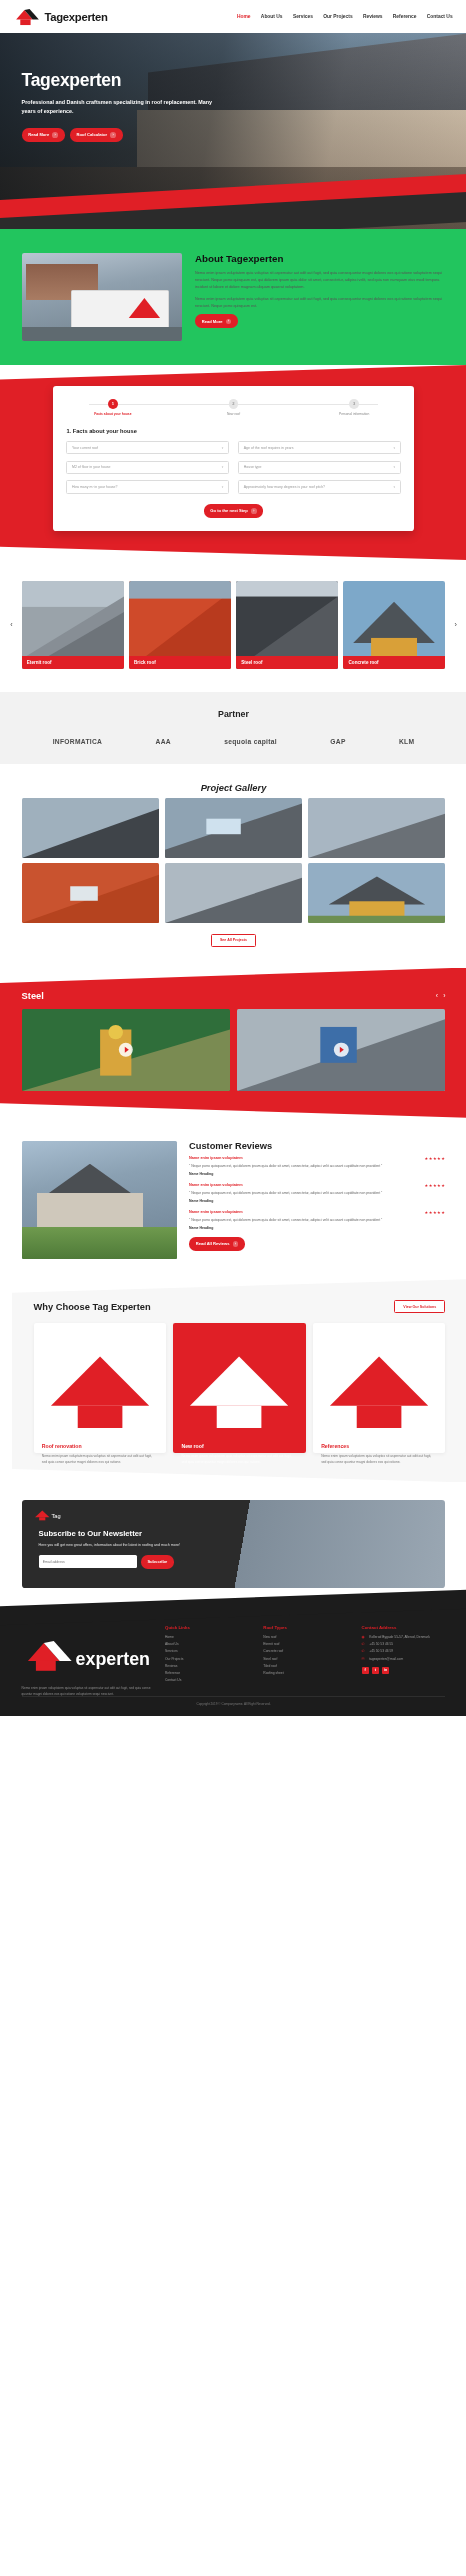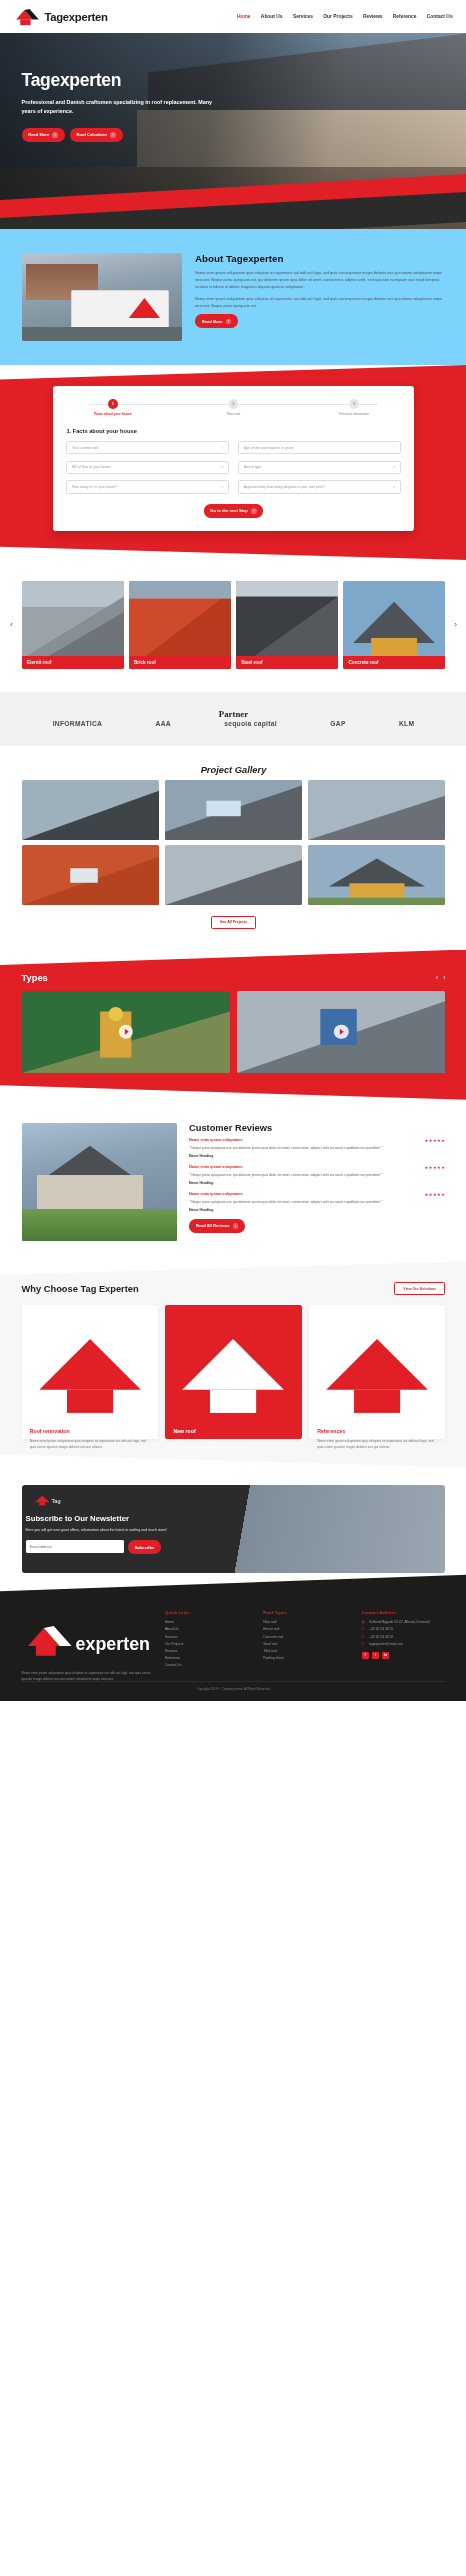--- a/index.html
+++ b/index.html
@@ -86,21 +86,21 @@
   }
   .hero-stripe-dark {
     position: absolute; left: 0; bottom: -18.5px; width: 100%; height: 30px;
     background: #2b2b2b; transform: skewY(-3.2deg); transform-origin: left bottom;
     z-index: 7;
   }
 
   
   .about {
     display: flex; gap: 13.4px; padding: 24px 21.6px 24px 21.6px; align-items: flex-start;
-    background:#7dd3fc;
+    background:#22c55e;
   }
   .about-img {
     width: 160px; height: 88px; border-radius: 2.1px; flex: none;
     background: linear-gradient(170deg,#b9c6d2 0%,#8fa0ae 40%,#6f7f8b 100%);
     position: relative; overflow: hidden;
   }
   .about-img .house {
     position:absolute; left:4.1px; top:11.3px; width:72px; height:36px;
     background: linear-gradient(180deg,#8b5e4a 0%,#a97c63 100%);
   }
@@ -165,21 +165,21 @@
   .arrow {
     position:absolute; top: 50%; transform: translateY(-50%); width: 10.3px; height: 10.3px;
     display:flex; align-items:center; justify-content:center; color:#444; font-size: 7.2px;
     cursor:pointer; background:transparent; border:none;
   }
   .arrow.left { left: 6.2px; }
   .arrow.right { right: 6.2px; }
 
   
   .partner { background:#f2f2f2; padding: 17.5px 0 18.5px; }
-  .partner h2 { text-align:center; font-size: 8.8px; margin-bottom: 1px; font-family: Liberation Serif, serif; }
+  .partner h2 { text-align:center; font-size: 8.8px; margin-bottom: 19px; }
   .partner-row { display:flex; align-items:center; justify-content: space-around; padding: 0 26px; }
   .plogo { font-size: 6.7px; font-weight: bold; color:#4a4a4a; letter-spacing:0.3px; }
 
   
   .gallery { padding: 19.6px 0 20.6px; background:#fff; }
   .gallery h2 { text-align:center; font-size: 9.3px; margin-bottom: 5px; font-style: italic; }
   .gal-grid { display:grid; grid-template-columns: repeat(3,1fr); gap: 5.2px; padding: 0 21.6px; }
   .gal-item { height: 60px; border-radius: 1.5px; overflow:hidden; }
   .gal-more { text-align:center; margin-top: 10.3px; }
   .btn-outline {
@@ -232,21 +232,21 @@
   .rev-col h2 { font-size: 9.3px; margin-bottom: 5px; }
   .rev-item { margin-bottom: 7.2px; }
   .rev-top { display:flex; justify-content:space-between; align-items:center; }
   .rev-name { font-size: 3.8px; font-weight:bold; color:#e01f26; }
   .stars { color:#e01f26; font-size: 4.1px; letter-spacing:0.5px; }
   .rev-text { font-size: 3.4px; line-height:1.8; color:#666; margin: 2.6px 0 2.1px; }
   .rev-head { font-size: 3.5px; font-weight:bold; color:#333; }
   .rev-btn { margin-top: 3.1px; }
 
   
-  .why-wrap { position:relative; }
+  .why-wrap { position:relative;padding-left:12px; }
   .why {
     background:#f7f7f7; padding: 20.6px 21.6px 29px;
     clip-path: polygon(0 13.4px, 100% 0, 100% 100%, 0 calc(100% - 13.4px));
   }
   .why-head { display:flex; justify-content:space-between; align-items:center; margin-bottom: 10.3px; }
   .why-head h2 { font-size: 9.3px; }
   .why-cards { display:flex; gap: 7.2px; }
   .why-card {
     flex:1; background:#fff; border-radius: 2.1px; padding: 8.2px 8.2px 10.3px;
     box-shadow: 0 1px 4.1px rgba(0,0,0,.06);
@@ -258,21 +258,21 @@
   .why-card p { font-size: 3.3px; line-height:1.85; color:#777; }
   .why-card.hl p { color: rgba(255,255,255,.92); }
 
   
   .news-sec { padding: 17.5px 21.6px 19.6px; background:#fff; }
   .news {
     position:relative; border-radius: 3.1px; overflow:hidden; height: 88px;
     background: linear-gradient(100deg,#2b2b2b 0%,#2b2b2b 52%, #7e8c99 52%, #9aa7b3 100%);
   }
   .news-logo { position:absolute; left:10.3px; top:8.2px; width:40px; height:13.4px; }
-  .news-body { position:absolute; left:4px; top:29px; color:#fff; max-width: 216px; }
+  .news-body { position:absolute; left:17px; top:29px; color:#fff; max-width: 216px; }
   .news-body h3 { font-size: 7.7px; margin-bottom: 4.1px; }
   .news-body p { font-size: 3.6px; line-height:1.7; color: rgba(255,255,255,.85); margin-bottom: 7.2px; }
   .news-form { display:flex; gap: 4.1px; }
   .news-form input {
     width: 98px; height: 12.4px; border:none; border-radius:1.5px; padding: 0 4.1px;
     font-size: 3.5px; font-family: inherit; background:#fff; color:#333;
   }
 
   
   .footer { background:#1c1c1c; color:#bbb; padding: 17.5px 21.6px 9.3px; position:relative; }
@@ -523,21 +523,21 @@
       </div>
     </div>
     <div class="gal-more">
       <button class="btn-outline">See All Projects</button>
     </div>
   </div>
 
   <div class="videos-wrap">
     <div class="videos">
       <div class="videos-head">
-        <h2>Types</h2>
+        <h2>Steel</h2>
         <div class="vid-arrows">
           <span>‹</span>
           <span>›</span>
         </div>
       </div>
       <div class="vid-row">
         <div class="vid">
           <svg class="ph" viewBox="0 0 400 160" preserveAspectRatio="none">
             <rect width="400" height="160" fill="#2f6e3a"></rect>
             <polygon points="0,160 400,40 400,160" fill="#7a8b52"></polygon>

